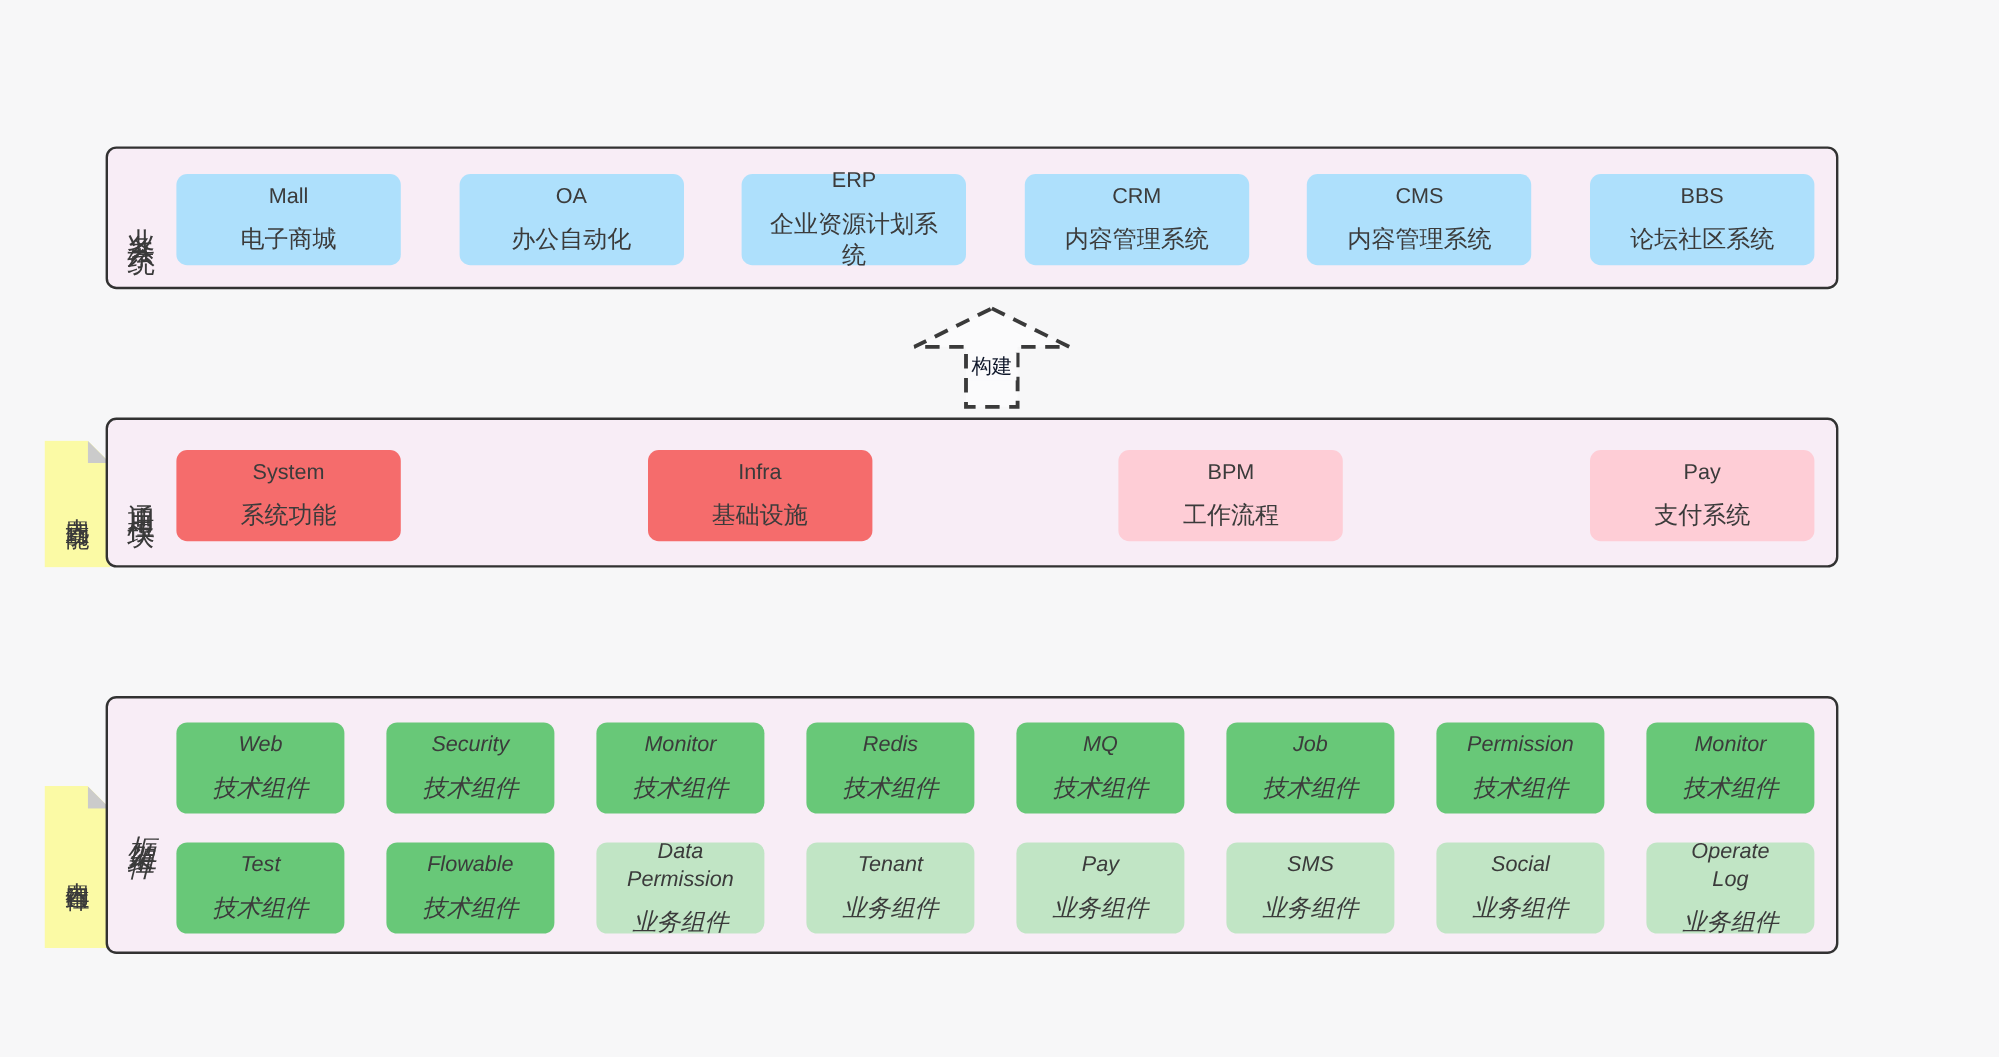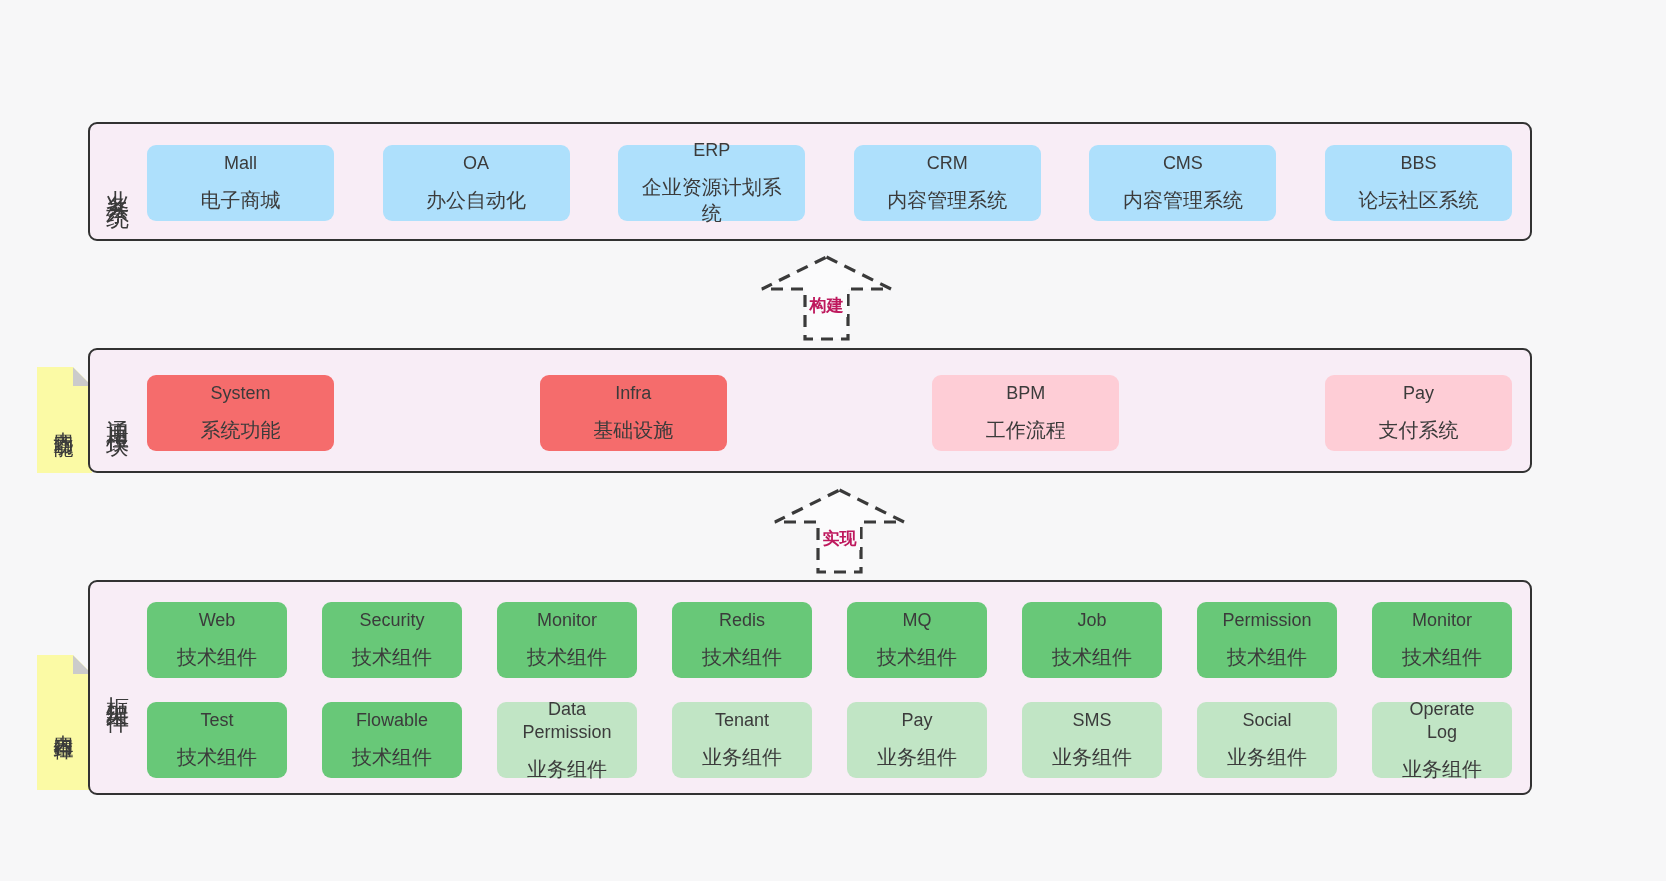--- a/index.html
+++ b/index.html
@@ -16,21 +16,21 @@
   
   .band {
     position:absolute; left:88px; width:1444px;
     background:#f8edf6;
     border:2px solid #323232;
     border-radius:9px;
     z-index:1;
   }
   .band-1 { top:122px; height:119px; }
   .band-2 { top:348px; height:125px; }
-  .band-3 { top:580px; height:215px; }
+  .band-3 { top:580px; height:215px;font-style:italic; }
 
   .band-label {
     position:absolute; left:13px; top:50%; transform:translateY(-50%);
     writing-mode:vertical-rl; text-orientation:upright;
     font-size:23px; letter-spacing:5px; color:#3a3a3a;
   }
 
   .box-row {
     position:absolute; left:57px; right:18px;
     display:flex; justify-content:space-between;
@@ -56,21 +56,21 @@
   .c-green      { background:#68c878; }
   .c-lightgreen { background:#c1e5c5; }
 
   
   .arrow { position:absolute; width:137px; height:88px; z-index:0; }
   .arrow-1 { left:758px; top:254px; }
   .arrow-2 { left:771px; top:487px; }
   .arrow svg { position:absolute; inset:0; overflow:visible; }
   .arrow-label {
     position:absolute; left:50%; top:40px; transform:translateX(-50%);
-    font-size:17px; color:#be185d; background:#fbfbfc; padding:0 3px; white-space:nowrap;font-weight:bold;
+    font-size:17px; color:#0f172a; background:#fbfbfc; padding:0 3px; white-space:nowrap;
   }
 
   
   .note {
     position:absolute; left:37px; width:55px;
     background:#fbfaa5;
     clip-path:polygon(0 0, calc(100% - 19px) 0, 100% 19px, 100% 100%, 0 100%);
     z-index:0;
   }
   .note::after {
@@ -147,26 +147,20 @@
         <span class="bn">BPM</span>
         <span class="bd">工作流程</span>
       </div>
       <div class="box c-pink">
         <span class="bn">Pay</span>
         <span class="bd">支付系统</span>
       </div>
     </div>
   </section>
 
-  <div class="arrow arrow-2">
-    <svg viewBox="0 0 137 88">
-      <polygon points="68.5,3 133,35 90,35 90,85 47,85 47,35 4,35" fill="#fbfbfc" stroke="#3a3a3a" stroke-width="3.2" stroke-dasharray="12 8" stroke-linejoin="miter"></polygon>
-    </svg>
-    <span class="arrow-label">实现</span>
-  </div>
 
   <div class="note note-2">
     <span class="note-text">内置组件</span>
   </div>
 
   <section class="band band-3">
     <div class="band-label">框架组件</div>
 
     <div class="box-row row-a">
       <div class="box c-green">

